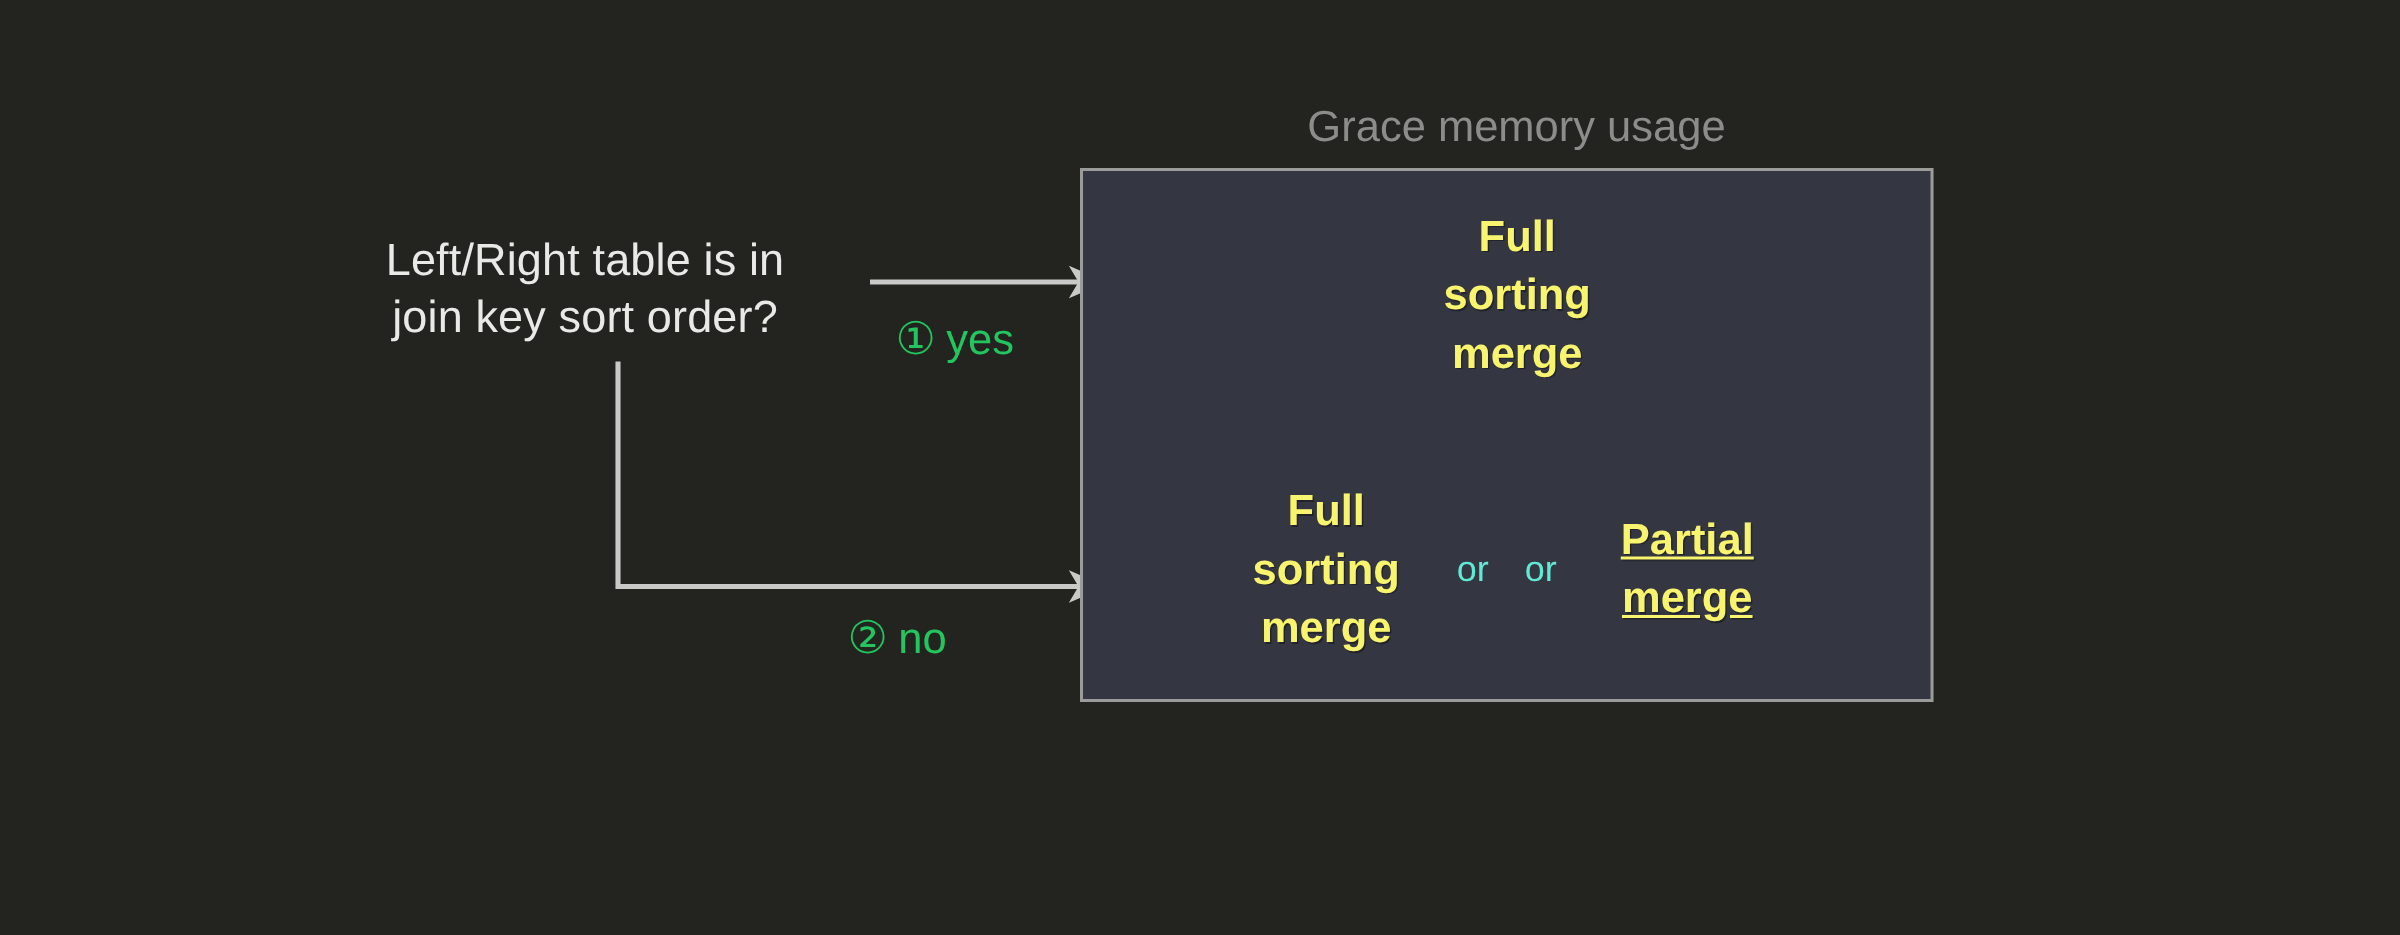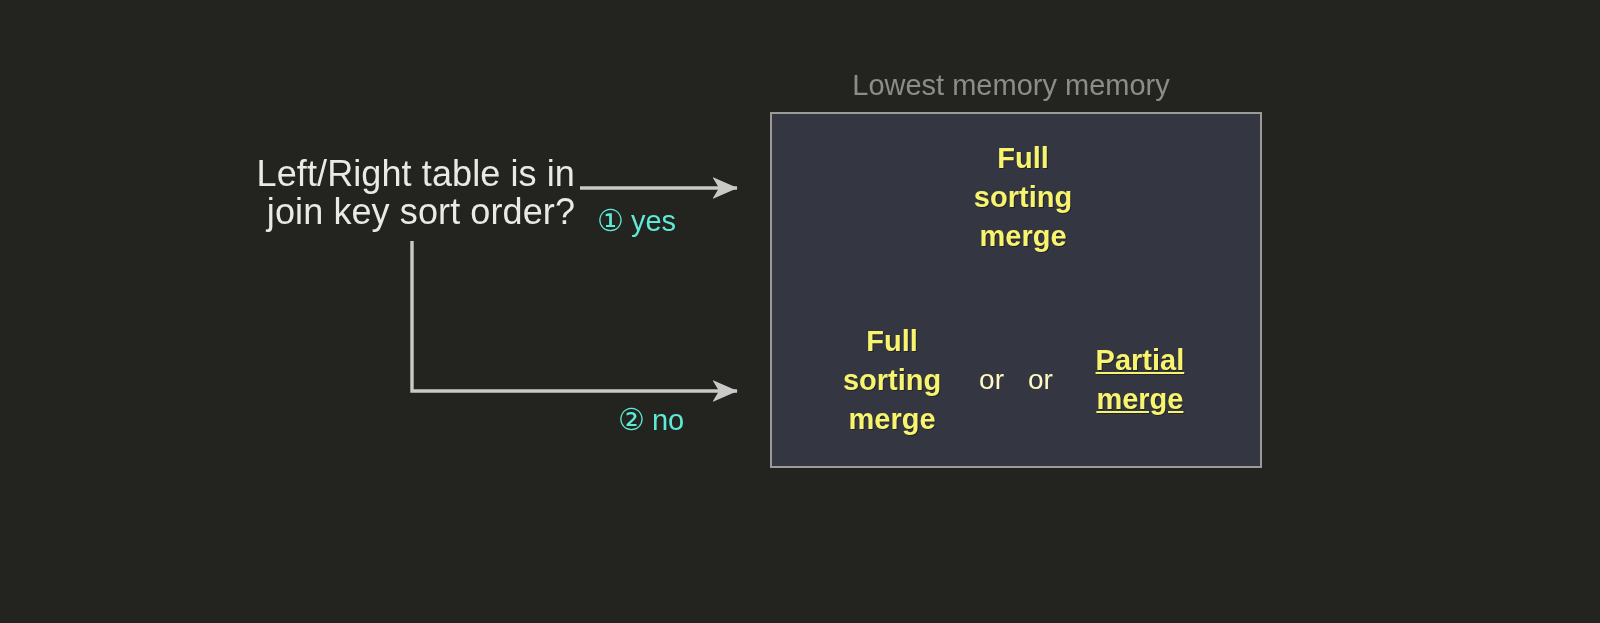--- a/index.html
+++ b/index.html
@@ -23,58 +23,58 @@
     height: 623px;
     background: #23231f;
   }
 
   
   .question {
     position: absolute;
     left: 205px;
     top: 155px;
     width: 370px;
-    text-align: right;
+    text-align: center;
     color: #e9e9e7;
-    font-size: 36px;
+    font-size: 30px;
     line-height: 38px;
     letter-spacing: 0.1px;
     white-space: pre-line;
   }
 
   
   .branch-label {
     position: absolute;
-    color: #5eead4;
+    color: #22c55e;
     font-size: 29px;
-    line-height: 36px;
+    line-height: 47px;
     white-space: nowrap;
   }
   .branch-label .circled {
     font-size: 30px;
     margin-right: 7px;
   }
   #branch-yes { left: 597px; top: 203px; }
-  #branch-no  { left: 618px; top: 402px; }
+  #branch-no  { left: 565px; top: 402px; }
 
   
   .arrows {
     position: absolute;
     left: 0; top: 0;
     width: 1600px;
     height: 623px;
     pointer-events: none;
   }
 
   
   .outcome-box {
     position: absolute;
-    left: 770px;
+    left: 720px;
     top: 112px;
-    width: 492px;
+    width: 569px;
     height: 356px;
     border: 2px solid #9b9b99;
     background: #343741;
     box-sizing: border-box;
   }
 
   .row {
     position: absolute;
     left: 0;
     width: 100%;
@@ -94,22 +94,22 @@
     text-align: center;
     white-space: pre-line;
     text-shadow: 1px 1px 0 rgba(0,0,0,0.35);
   }
   #opt-top { width: 150px; margin-left: 14px; }
   #opt-b1  { width: 150px; }
   #opt-b2  { width: 150px; }
   #opt-b3  { width: 150px; text-decoration: underline; }
 
   .or-sep {
-    color: #fef9c3;
-    font-size: 28px;
+    color: #5eead4;
+    font-size: 24px;
     font-weight: normal;
     padding: 0 12px;
     white-space: nowrap;
   }
 
   
   .caption {
     position: absolute;
     left: 747px;
     width: 528px;
@@ -120,21 +120,21 @@
     white-space: nowrap;
   }
   #caption-top    { top: 68px; }
   #caption-bottom { top: 482px; }
 </style>
 </head>
 <body>
 
 <div class="canvas">
 
-  <div class="caption" id="caption-top">Lowest memory memory</div>
+  <div class="caption" id="caption-top">Grace memory usage</div>
 
   <div class="question">Left/Right table is in
 join key sort order?</div>
 
   <div class="branch-label" id="branch-yes">
     <span class="circled">①</span><span>yes</span>
   </div>
 
   <div class="branch-label" id="branch-no">
     <span class="circled">②</span><span>no</span>

